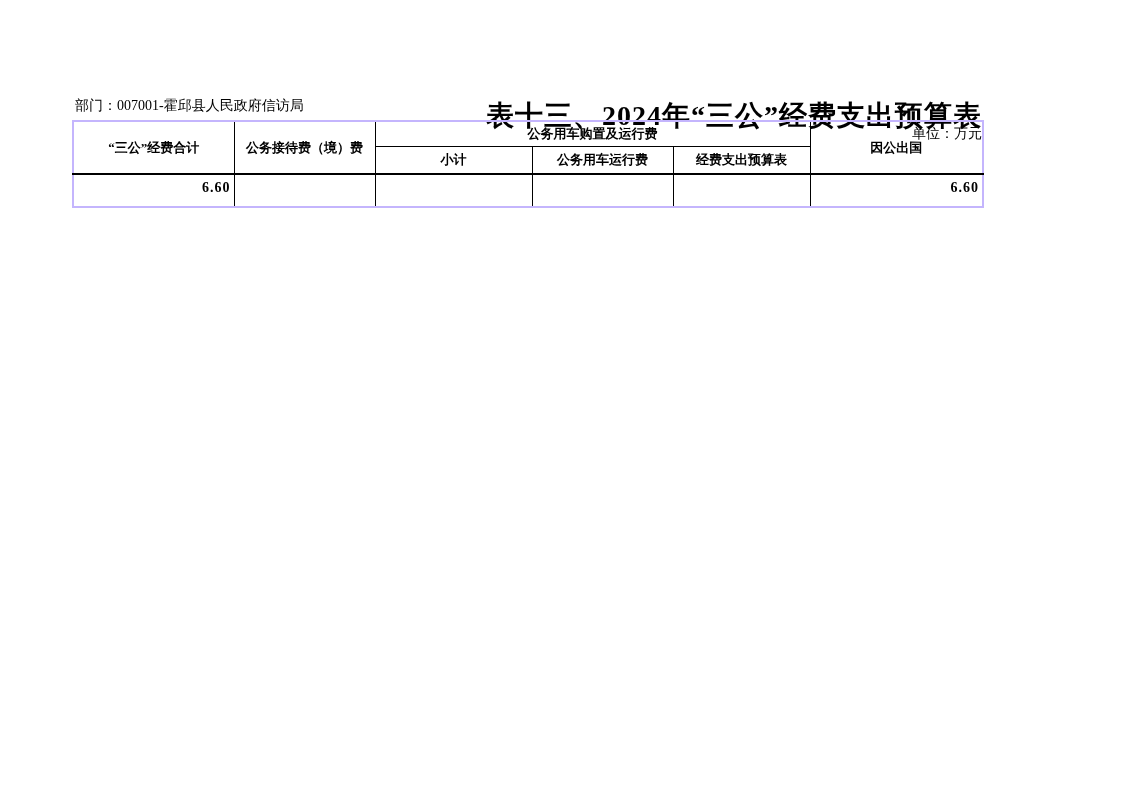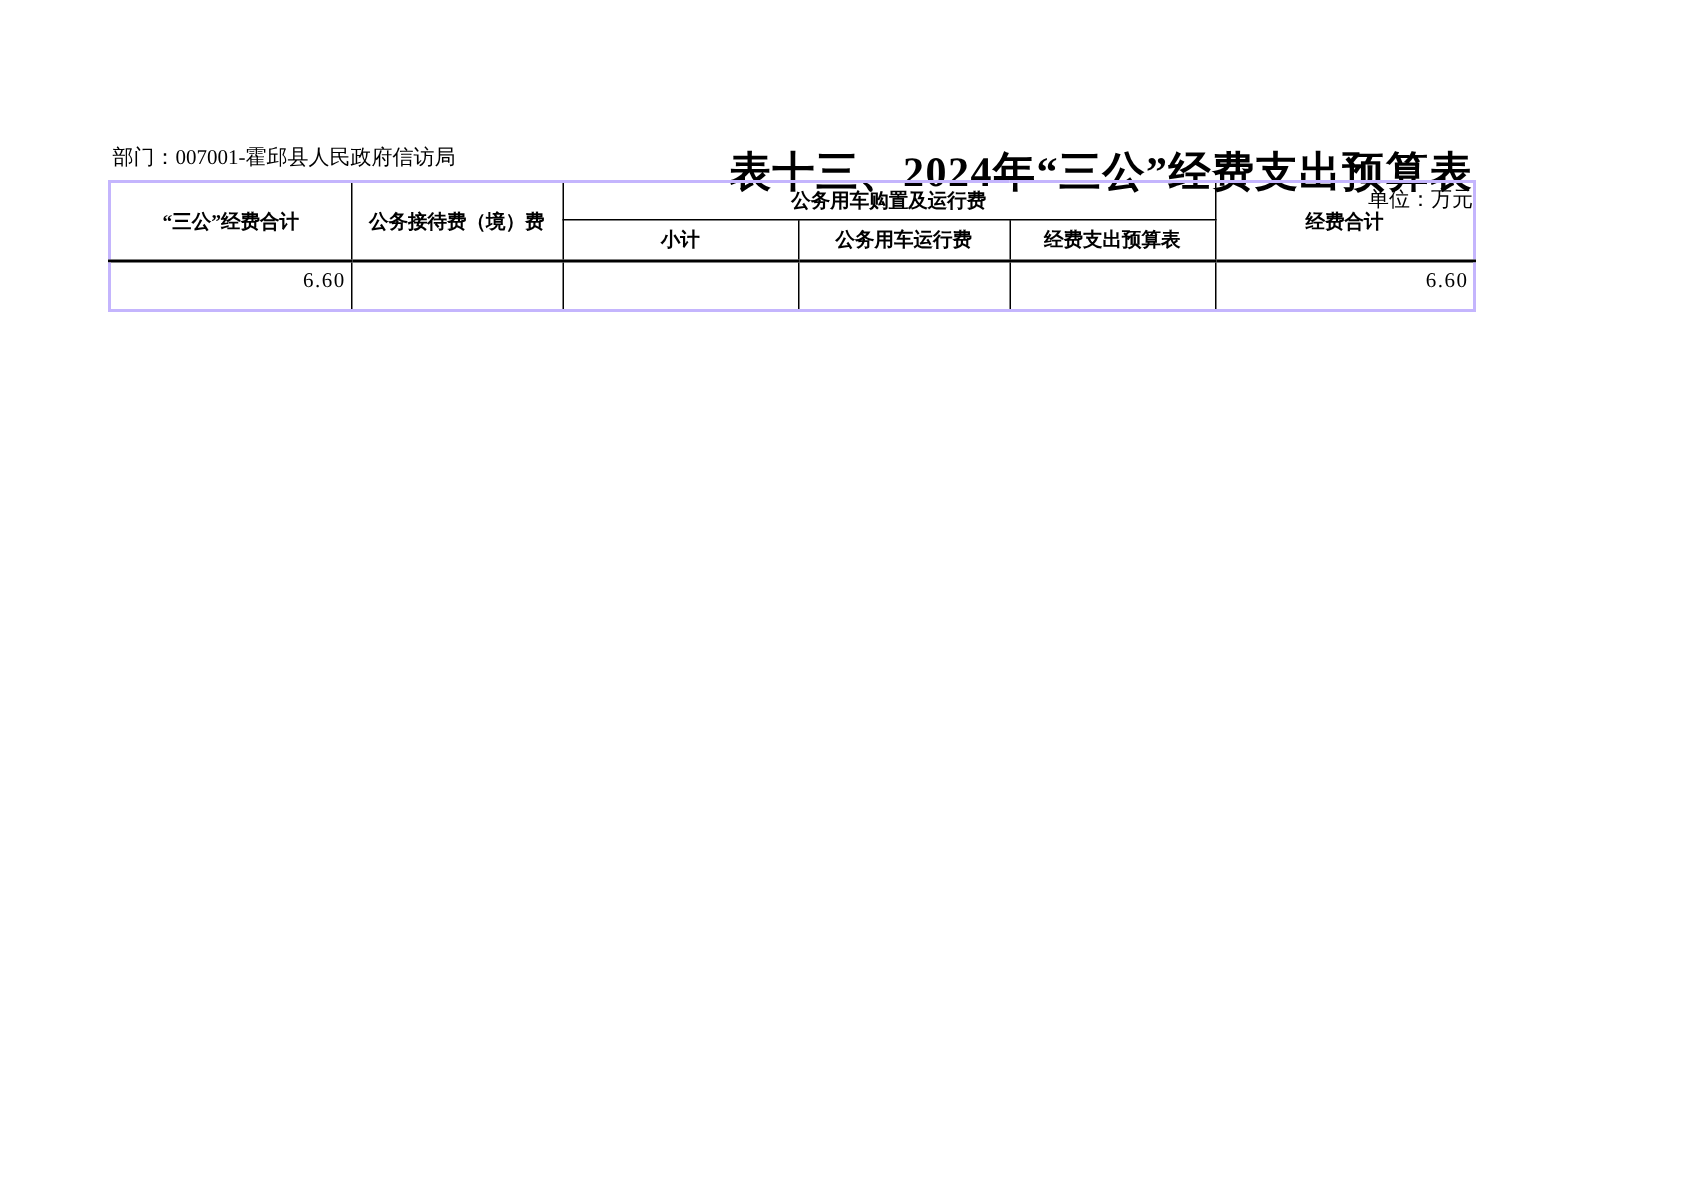--- a/index.html
+++ b/index.html
@@ -51,20 +51,21 @@
     top: 120px;
     width: 910px;
     border-collapse: collapse;
     table-layout: fixed;
     border: 2px solid #c4b5fd;
   }
   table.budget th, table.budget td {
     border: 1px solid #000000;
     font-size: 13px;
     overflow: hidden;
+    font-weight: bold;
   }
   table.budget th {
     font-weight: bold;
     text-align: center;
     vertical-align: middle;
     padding: 2px;
     white-space: nowrap;
   }
   tr.hdr-group { height: 25px; }
   tr.hdr-sub   { height: 28px; }
@@ -98,21 +99,21 @@
       <col style="width:157px">
       <col style="width:141px">
       <col style="width:137px">
       <col style="width:173px">
     </colgroup>
     <thead>
       <tr class="hdr-group">
         <th rowspan="2">“三公”经费合计</th>
         <th rowspan="2">公务接待费（境）费</th>
         <th colspan="3">公务用车购置及运行费</th>
-        <th rowspan="2">经费合计</th>
+        <th rowspan="2">因公出国</th>
       </tr>
       <tr class="hdr-sub">
         <th>小计</th>
         <th>公务用车运行费</th>
         <th>经费支出预算表</th>
       </tr>
     </thead>
     <tbody>
       <tr class="data-row">
         <td>6.60</td>

